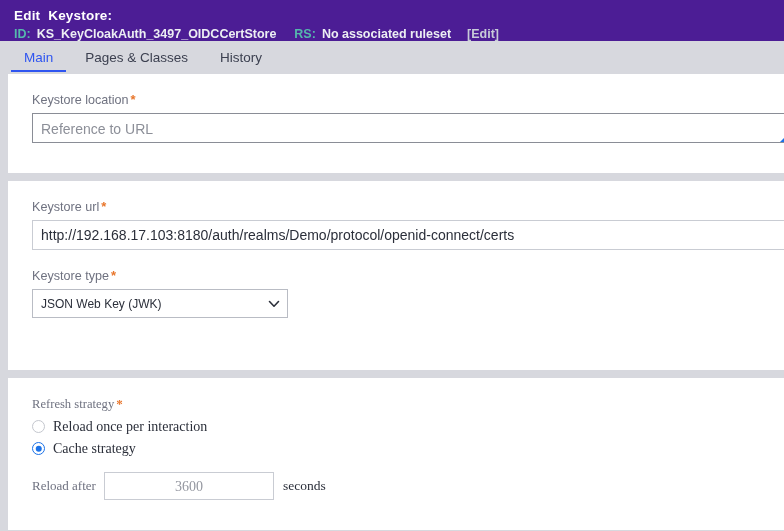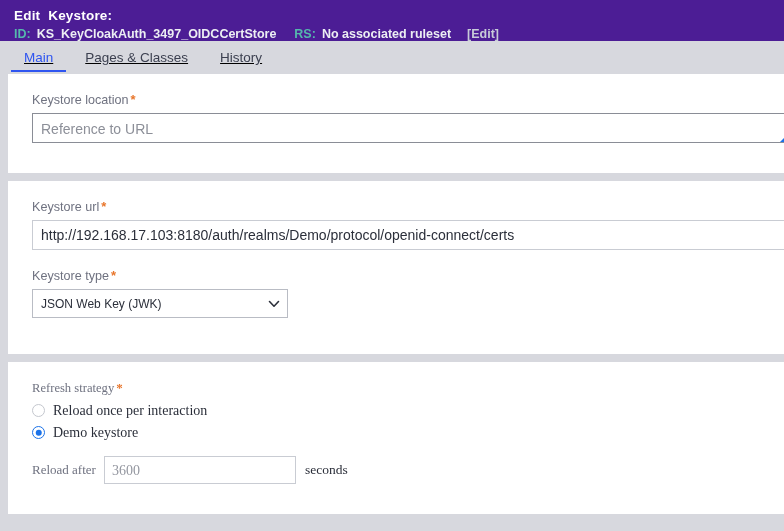--- a/index.html
+++ b/index.html
@@ -53,21 +53,20 @@
   }
 
   
   .tabbar {
     background: #d7d8de;
     height: 33px;
     display: flex;
     align-items: stretch;
     padding-left: 8px;
     box-sizing: border-box;
-    text-decoration: underline;
   }
   .tab {
     position: relative;
     display: flex;
     align-items: center;
     padding: 0 16px;
     font-size: 13.5px;
     color: #3c4050;
     cursor: pointer;
     white-space: nowrap;
@@ -89,21 +88,21 @@
   .content {
     padding: 0 0 0 8px;
   }
   .panel {
     background: #ffffff;
     margin-bottom: 8px;
     padding: 18px 0 16px 24px;
     box-sizing: border-box;
   }
   .panel.p1 { padding-bottom: 22px; }
-  .panel.p2 { padding-bottom: 28px; }
+  .panel.p2 { padding-bottom: 44px; }
   .panel.p3 { padding-bottom: 22px; font-family: Liberation Serif, serif; }
 
   .field { margin-bottom: 8px; }
   .field + .field { margin-top: 18px; }
 
   .flabel {
     font-size: 12.6px;
     color: #6f7280;
     margin-bottom: 5px;
     display: block;
@@ -228,26 +227,26 @@
     align-items: center;
     margin-top: 14px;
   }
   .reload-label {
     font-size: 13px;
     color: #6f7280;
     margin-right: 8px;
     white-space: nowrap;
   }
   .num-input {
-    width: 192px;
+    width: 170px;
     height: 28px;
     line-height: 27px;
     border: 1px solid #c9ccd3;
     box-sizing: border-box;
-    text-align: left;
+    text-align: center;
     padding: 0 7px;
     font-size: 14px;
     color: #9497a0;
     background: #fff;
     white-space: nowrap;
     overflow: hidden;
   }
   .unit {
     font-size: 13.5px;
     color: #2b2f3a;
@@ -325,21 +324,21 @@
         <span>Refresh strategy</span><span class="req">*</span>
       </label>
 
       <div class="radio-row">
         <span class="radio"></span>
         <span class="radio-label">Reload once per interaction</span>
       </div>
 
       <div class="radio-row">
         <span class="radio on"></span>
-        <span class="radio-label">Demo keystore</span>
+        <span class="radio-label">Cache strategy</span>
       </div>
 
       <div class="reload-row">
         <span class="reload-label">Reload after</span>
         <div class="num-input">3600</div>
         <span class="unit">seconds</span>
       </div>
     </div>
   </div>
 

